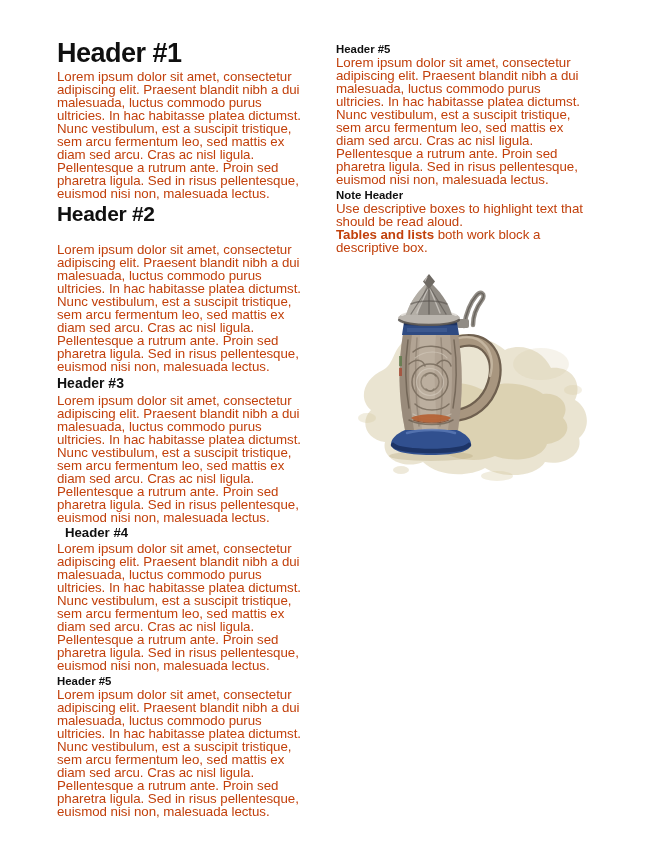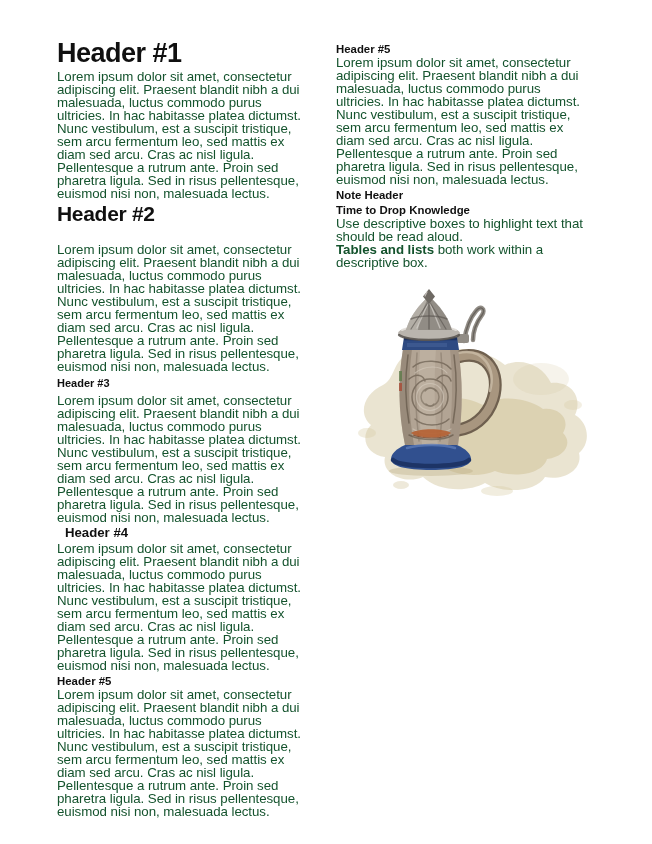--- a/index.html
+++ b/index.html
@@ -9,26 +9,26 @@
     color:#232323;
     -webkit-font-smoothing:antialiased;
   }
   .page{
     box-sizing:border-box;width:652px;height:664px;
     padding:40px 0 0 57px;display:flex;gap:29px;
   }
   .col{width:250px;flex:0 0 250px;}
   .para{
     font-size:13.3px;line-height:13px;white-space:pre;
-    letter-spacing:-0.05px;color:#14532d;margin:0;
+    letter-spacing:-0.05px;color:#c2410c;margin:0;
   }
   .h{font-weight:bold;color:#101010;}
   .h1{font-size:27px;line-height:27px;margin:0 0 3px;letter-spacing:-0.5px;}
   .h2{font-size:21px;line-height:22px;margin:3px 0 18px;letter-spacing:-0.3px;}
-  .h3{font-size:11px;line-height:17px;margin:2px 0 2px;}
+  .h3{font-size:14px;line-height:17px;margin:2px 0 2px;}
   .h4{font-size:13.2px;line-height:14px;margin:2px 8px 2px;}
   .h5{font-size:11.4px;line-height:12px;margin:3px 0 1px;}
   .mt{margin-top:3px;}
   .b{font-weight:bold;}
   .figure{margin:18px 0 0 9px;width:250px;height:215px;}
   svg{display:block;}
 </style>
 </head>
 <body>
 
@@ -104,25 +104,24 @@
 ultricies. In hac habitasse platea dictumst.
 Nunc vestibulum, est a suscipit tristique,
 sem arcu fermentum leo, sed mattis ex
 diam sed arcu. Cras ac nisl ligula.
 Pellentesque a rutrum ante. Proin sed
 pharetra ligula. Sed in risus pellentesque,
 euismod nisi non, malesuada lectus.</div>
 
     <div class="h h5 mt">Note Header</div>
 
-    <div class="h h5 mt">Time to Drop Knowledge</div>
     <div class="para">Use descriptive boxes to highlight text that
 should be read aloud.</div>
 
-    <div class="para"><span class="b">Tables and lists</span><span> both work within a
+    <div class="para"><span class="b">Tables and lists</span><span> both work block a
 descriptive box.</span></div>
 
     <div class="figure">
       <svg width="250" height="215" viewBox="0 0 250 215" role="img" aria-label="Watercolor illustration of a German beer stein with pointed pewter lid, blue bands and handle">
 
         <g>
           <path opacity="0.5" d="M 62,68 C 48,74 50,92 38,98 C 20,106 12,126 26,138 C 14,150 22,168 40,170
                C 36,186 58,198 78,190 C 92,204 122,206 140,196 C 160,208 192,204 200,190
                C 220,194 238,182 234,166 C 246,156 244,136 230,128 C 238,110 226,94 206,96
                C 198,78 176,70 160,78 C 142,62 102,56 86,68 C 78,60 70,62 62,68 Z" fill="#d6caa3"></path>

